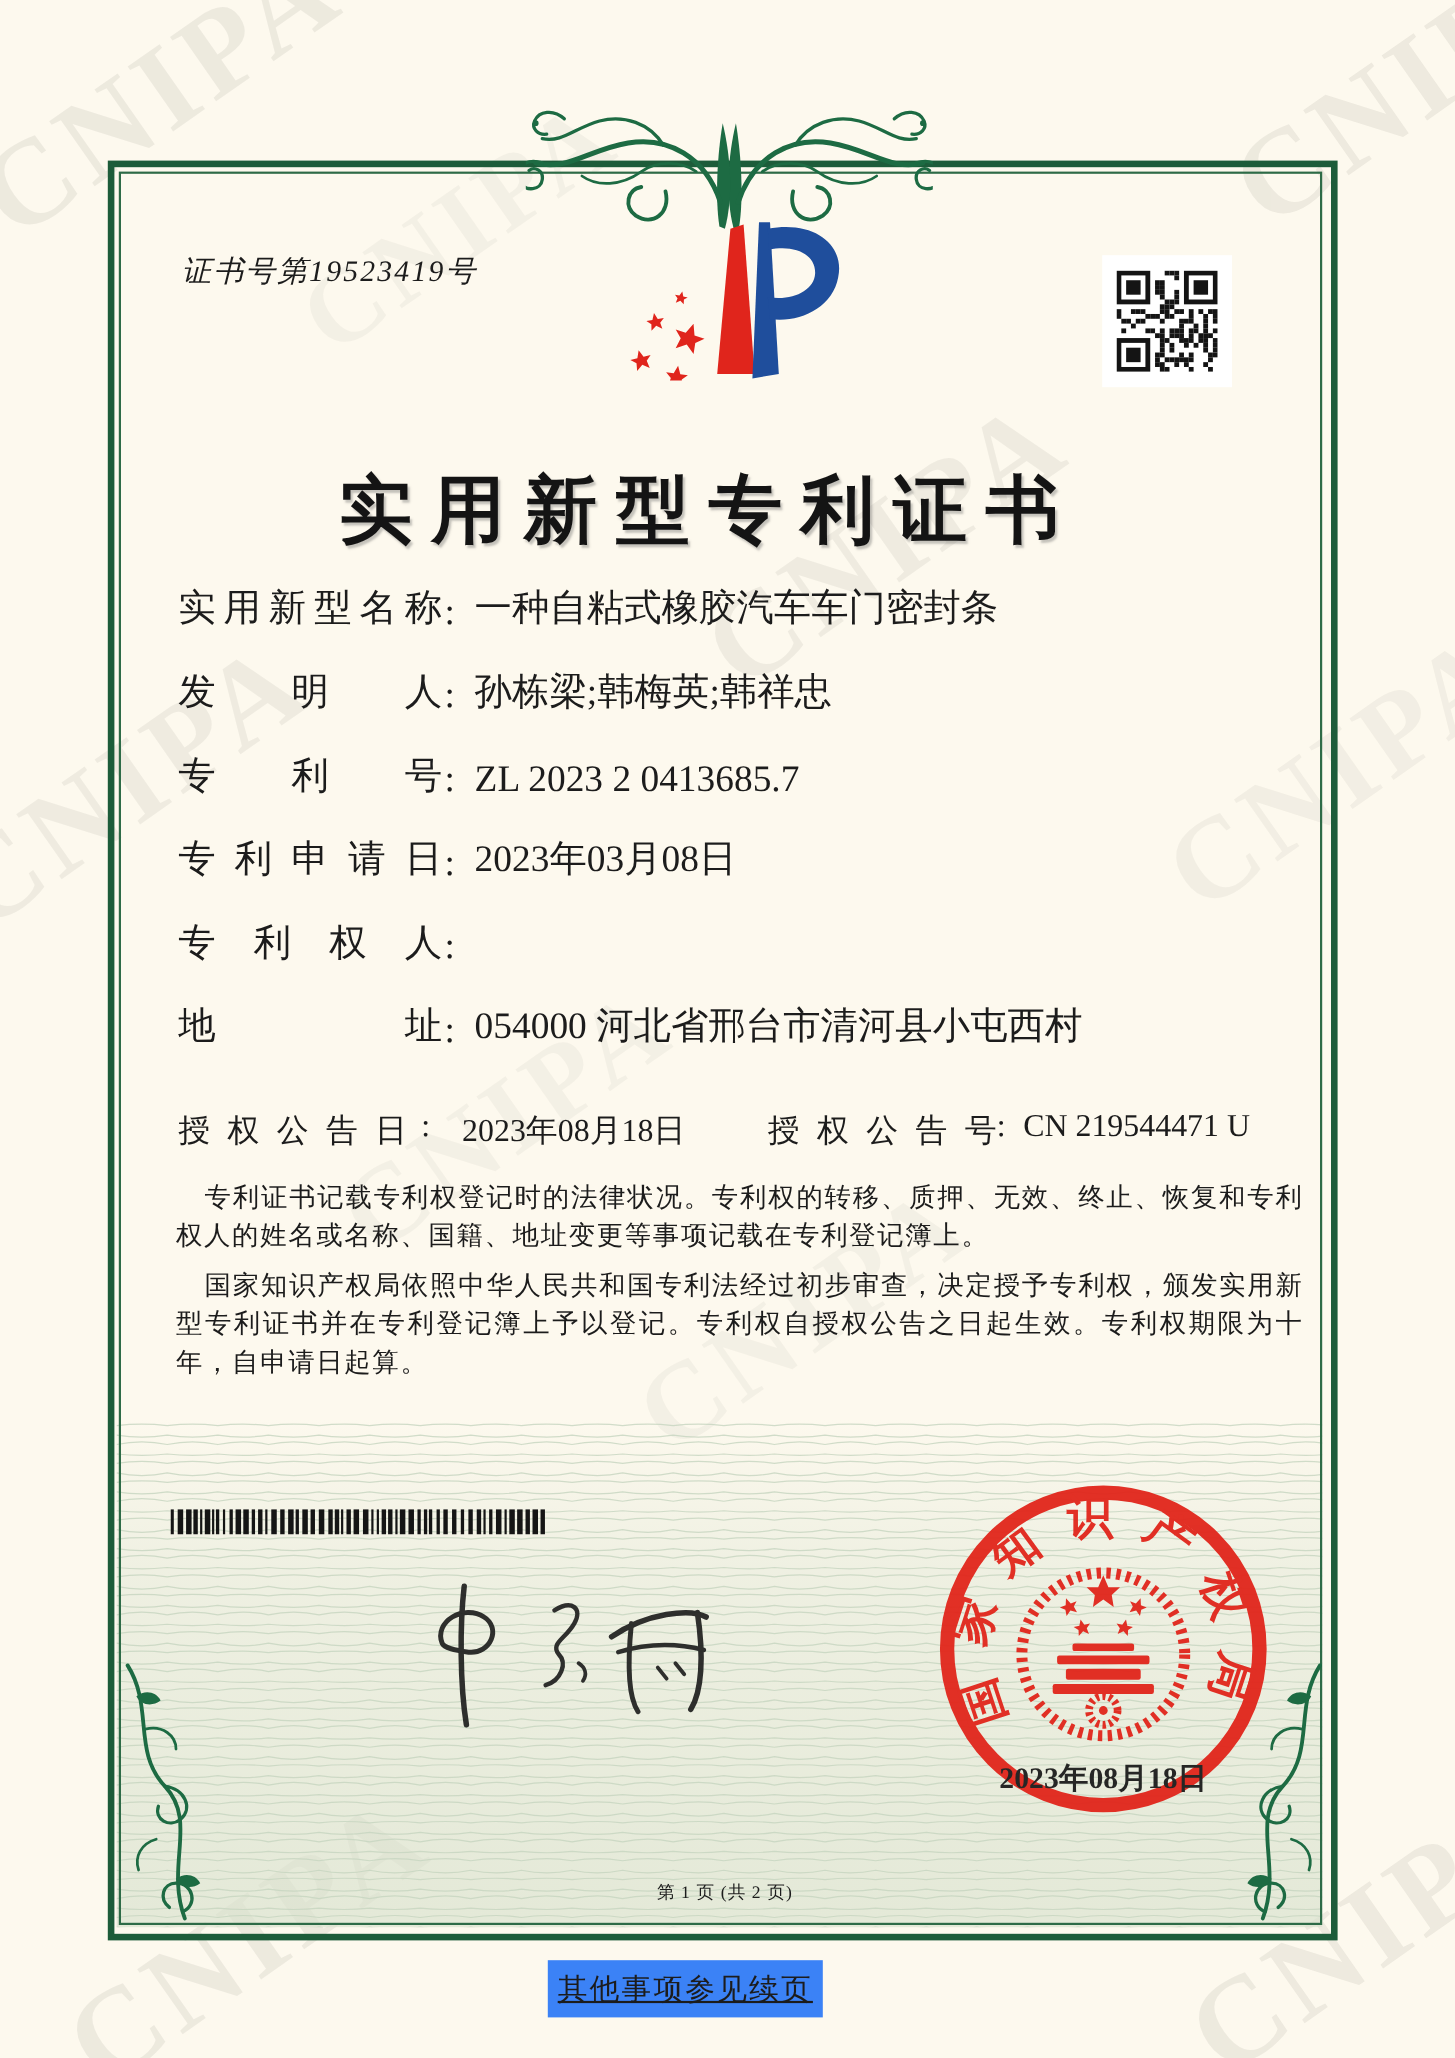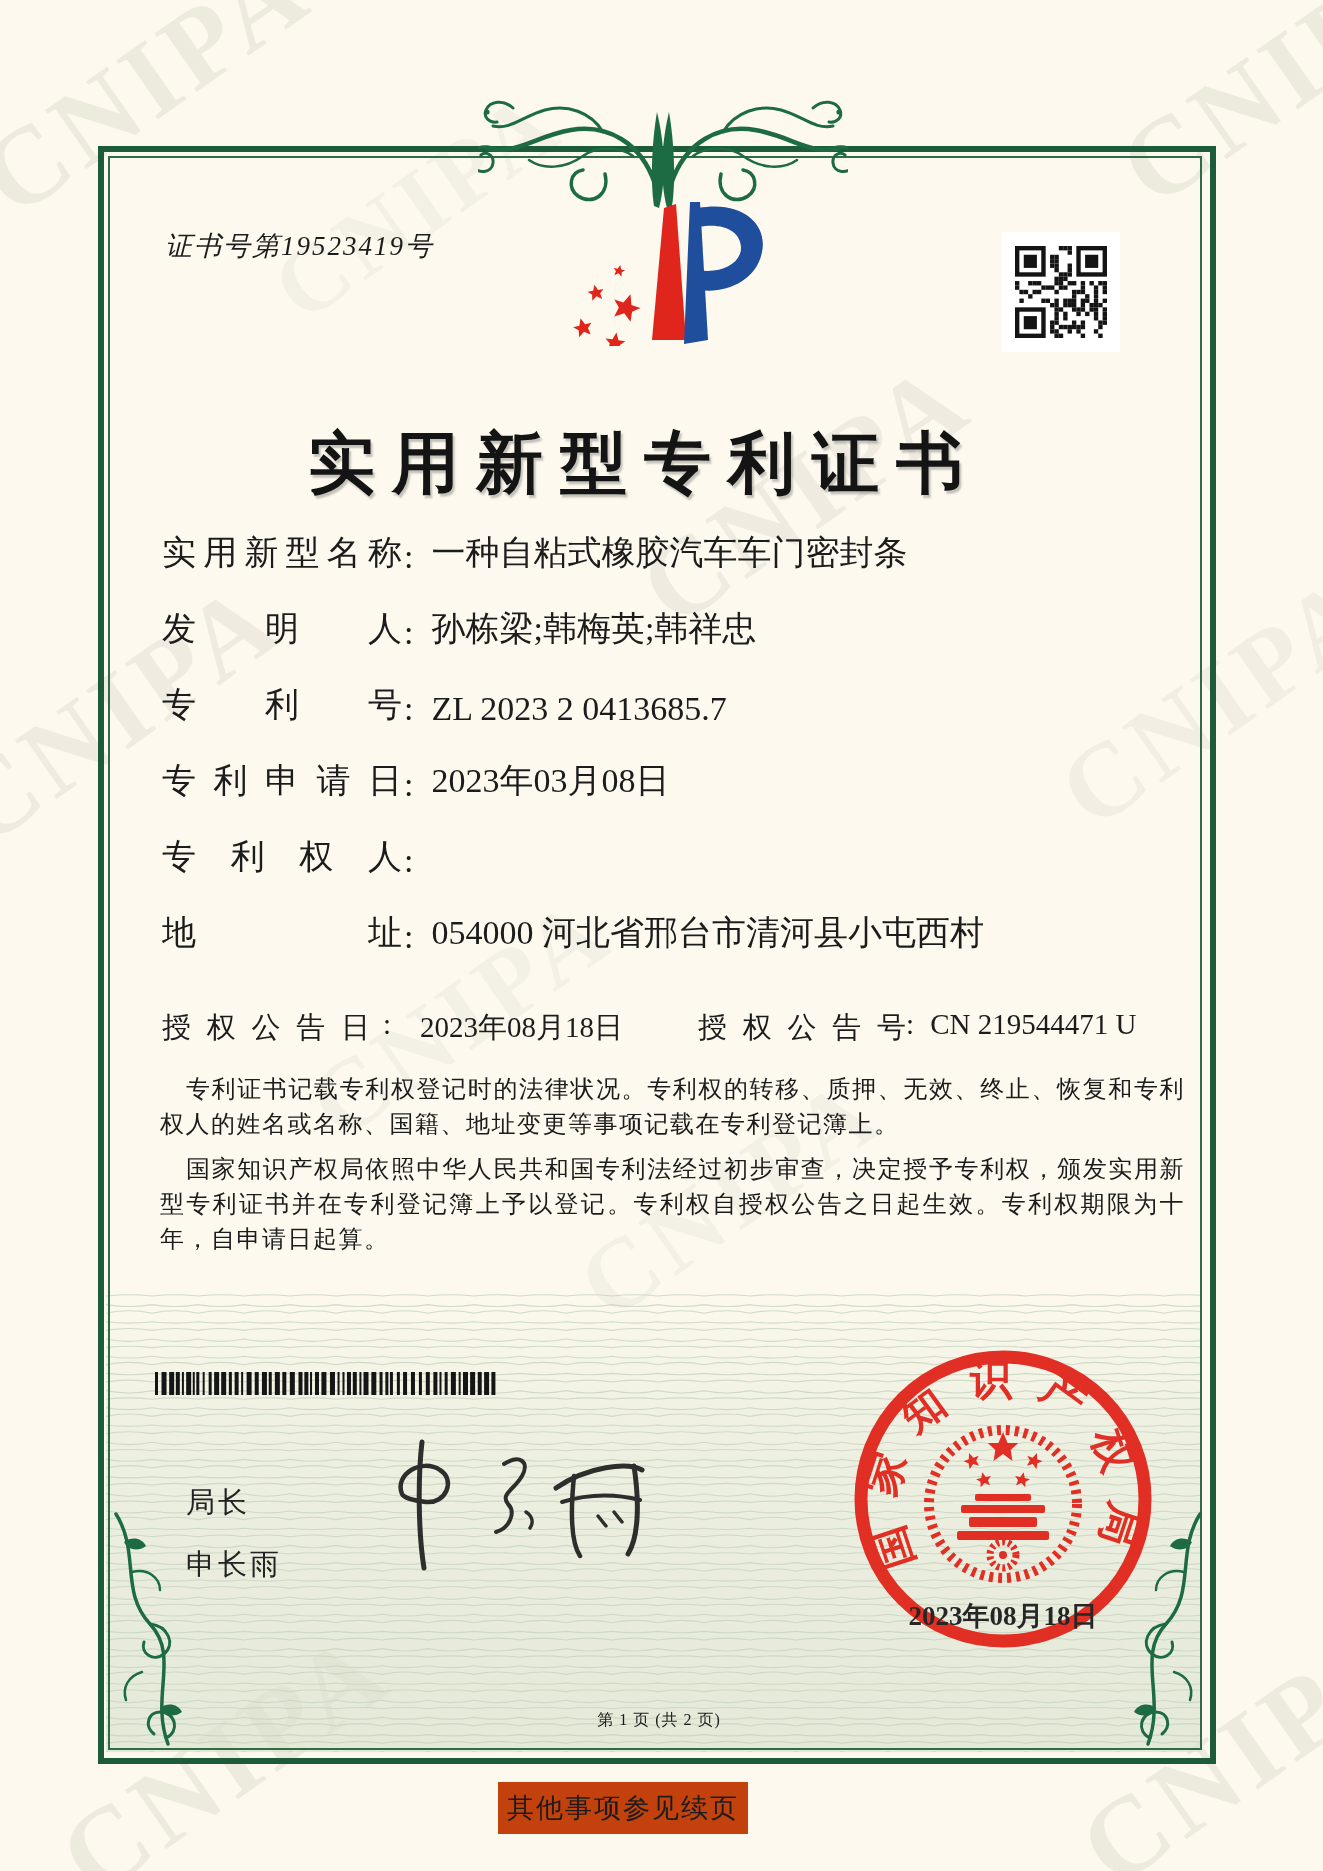--- a/index.html
+++ b/index.html
@@ -46,22 +46,22 @@
   .paras p{margin:0;text-indent:26px;}
   .paras p + p{margin-top:10px;}
   #barcode{position:absolute;left:155px;top:1372px;z-index:2;}
   .director{position:absolute;left:186px;top:1483px;z-index:2;
     font-family:"Liberation Sans","DejaVu Sans",sans-serif;font-size:29px;font-weight:500;color:#222;}
   .director div{margin-bottom:22px;letter-spacing:3px;}
   .signature{position:absolute;left:388px;top:1436px;z-index:2;}
   .seal{position:absolute;left:848px;top:1344px;z-index:3;}
   .page-indicator{position:absolute;left:98px;top:1710px;width:1066px;text-align:center;
     font-size:16px;z-index:2;letter-spacing:1px;padding-left:28px;}
-  .note-box{position:absolute;left:498px;top:1782px;width:250px;height:52px;background:#c2410c;
-    z-index:2;display:flex;align-items:center;justify-content:center;}
+  .note-box{position:absolute;left:498px;top:1782px;width:250px;height:52px;background:#3b82f6;
+    z-index:2;display:flex;align-items:center;justify-content:center;text-decoration:underline;}
   .note-box span{font-size:27px;letter-spacing:2px;}
   .ornament{position:absolute;left:478px;top:86px;z-index:2;}
   .vine{position:absolute;z-index:1;}
   .vine.left{left:102px;top:1512px;}
   .vine.right{left:1084px;top:1512px;transform:scaleX(-1);}
 </style>
 </head>
 <body>
 
 <div class="page">
@@ -421,24 +421,20 @@
       <rect x="289.65411943251" y="0" width="3" height="23" fill="#151515"></rect>
       <rect x="295.8744531601549" y="0" width="5" height="23" fill="#151515"></rect>
       <rect x="303.65603203682986" y="0" width="2" height="23" fill="#151515"></rect>
       <rect x="308.0048821456754" y="0" width="5" height="23" fill="#151515"></rect>
       <rect x="315.11761118989335" y="0" width="5" height="23" fill="#151515"></rect>
       <rect x="322.7438921191469" y="0" width="4" height="23" fill="#151515"></rect>
       <rect x="329.09729762938684" y="0" width="5" height="23" fill="#151515"></rect>
       <rect x="336.3986402181437" y="0" width="4" height="23" fill="#151515"></rect>
     </svg>
 
-  <div class="director">
-    <div>局长</div>
-    <div>申长雨</div>
-  </div>
 
   <svg class="signature" width="260" height="140" viewBox="0 0 260 140">
     <g stroke="#1a1a1a" fill="none" stroke-linecap="round" opacity="0.9">
       <path d="M34 6 C30 40 30 95 36 132" stroke-width="5"></path>
       <path d="M14 58 C6 38 34 22 52 34 C68 44 58 68 38 66 C24 64 16 62 14 58" stroke-width="4.5"></path>
       <path d="M116 28 C132 18 142 26 134 40 C126 54 112 58 120 68 C128 76 122 92 108 96" stroke-width="4"></path>
       <path d="M138 76 C144 80 146 86 142 92" stroke-width="3.5"></path>
       <path d="M168 52 C200 30 240 26 254 34" stroke-width="5"></path>
       <path d="M186 40 C182 80 184 108 192 120" stroke-width="4.5"></path>
       <path d="M246 30 C252 70 250 102 240 118" stroke-width="5"></path>

